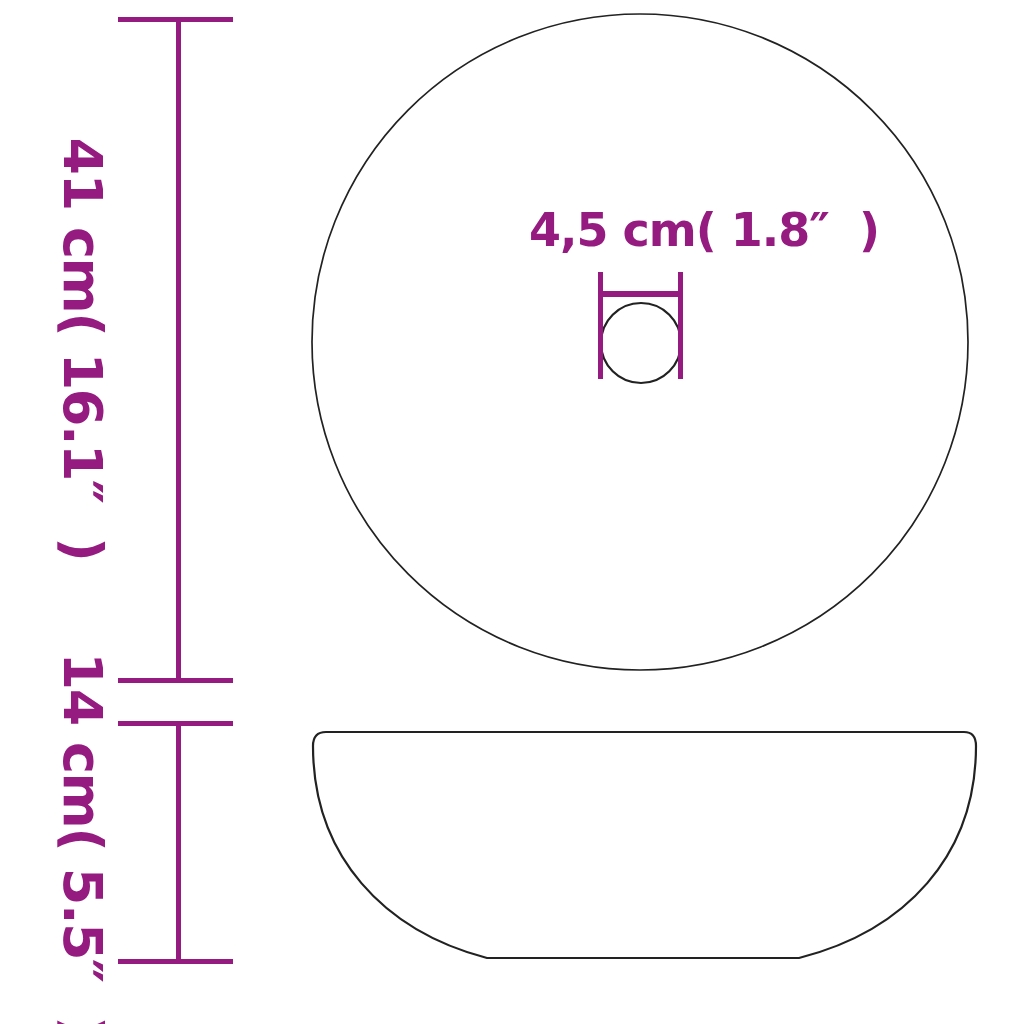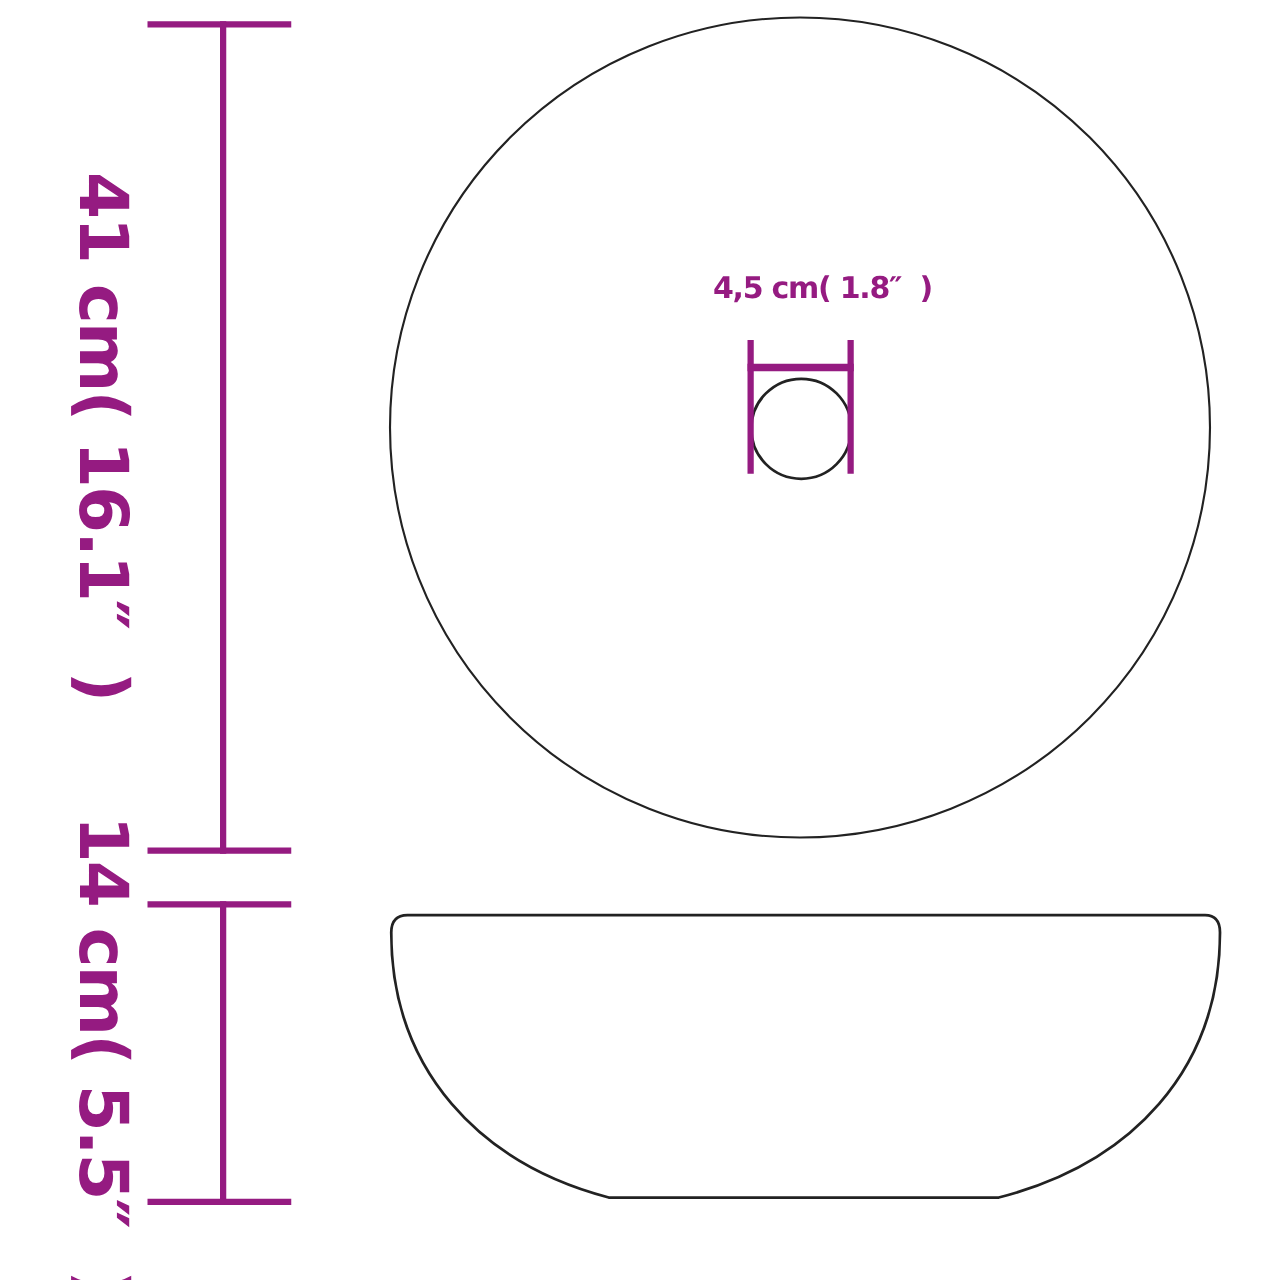--- a/index.html
+++ b/index.html
@@ -45,22 +45,22 @@
     left:82px;top:349px;
     font-size:54px;
     transform:translate(-50%,-50%) rotate(90deg);
   }
   .label-height{
     left:82px;top:846px;
     font-size:54px;
     transform:translate(-50%,-50%) rotate(90deg);
   }
   .label-drain{
-    left:658px;top:230px;
-    font-size:24px;
+    left:704px;top:230px;
+    font-size:46px;
     letter-spacing:-1px;
     transform:translate(-50%,-50%);
   }
 </style>
 </head>
 <body>
 
 <div class="canvas">
 
   <svg class="shapes" viewBox="0 0 1024 1024">

